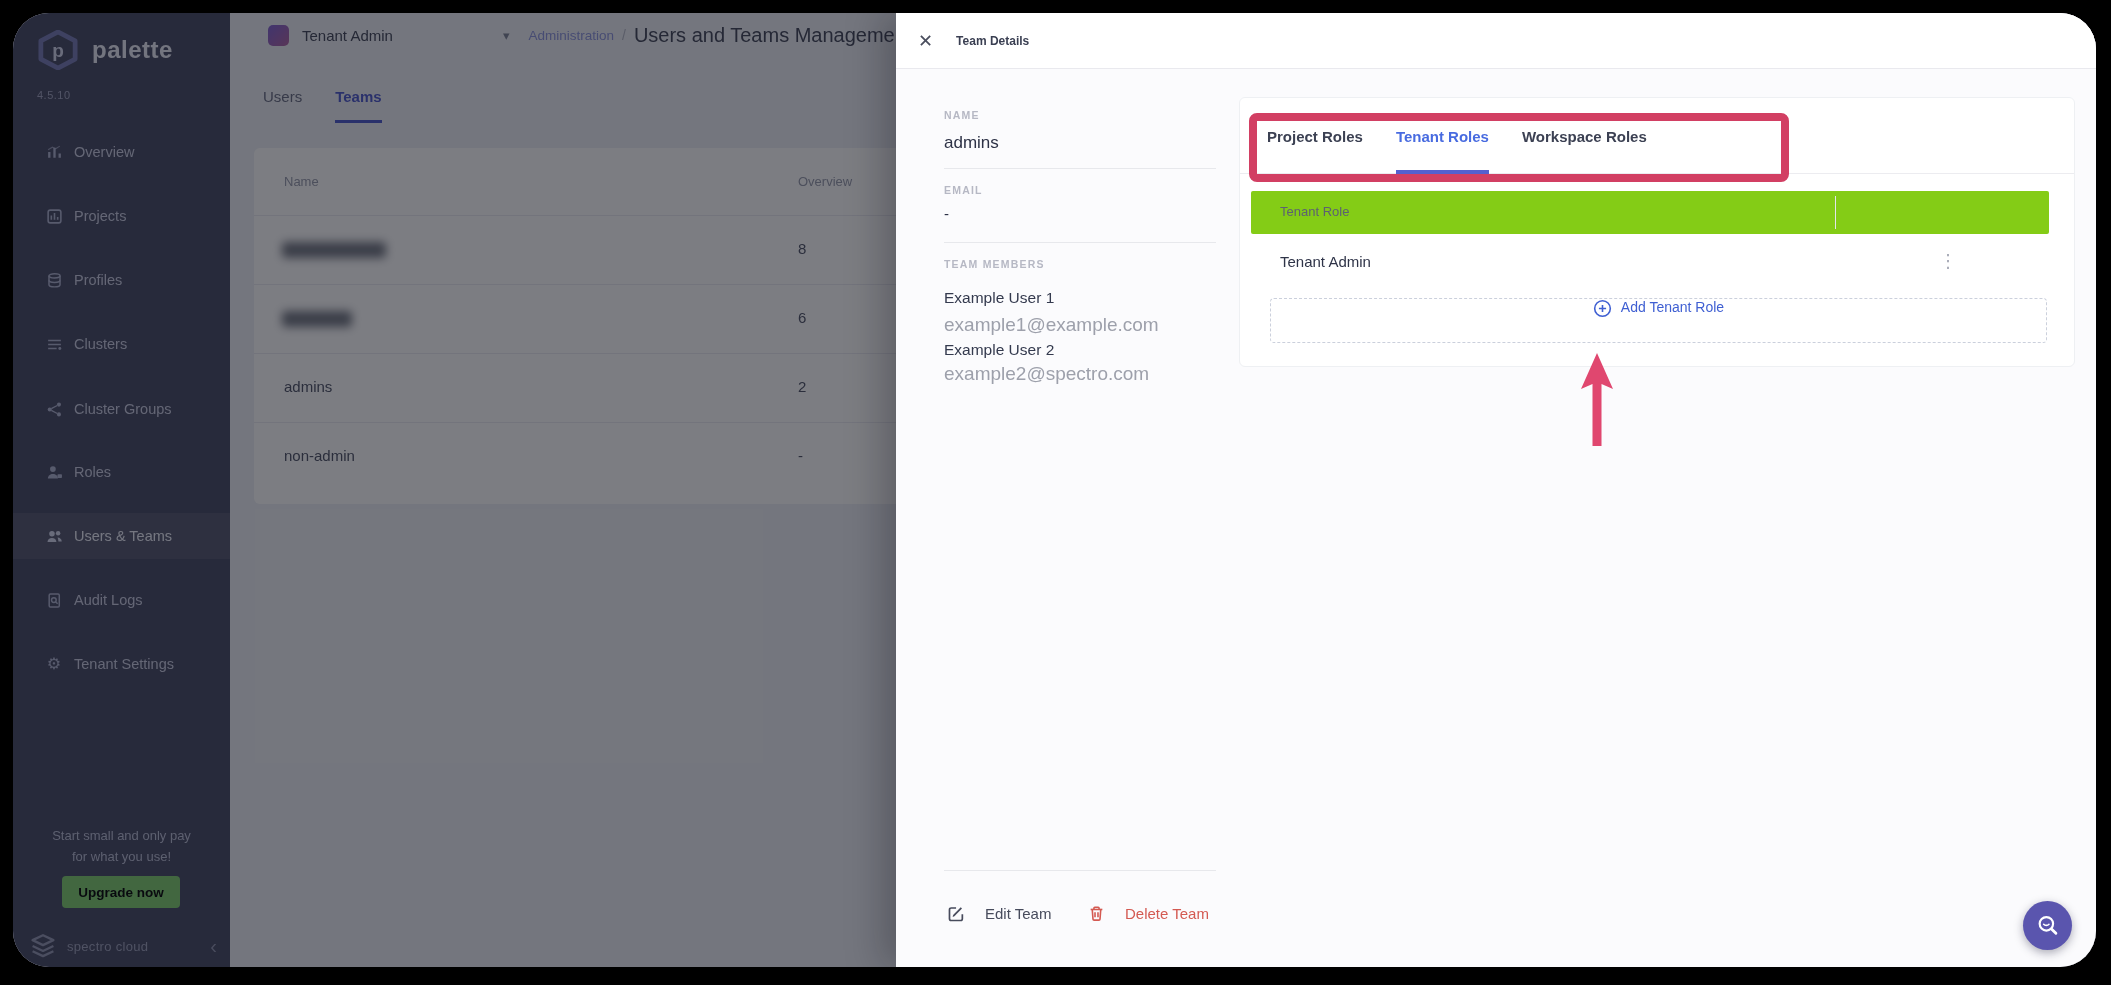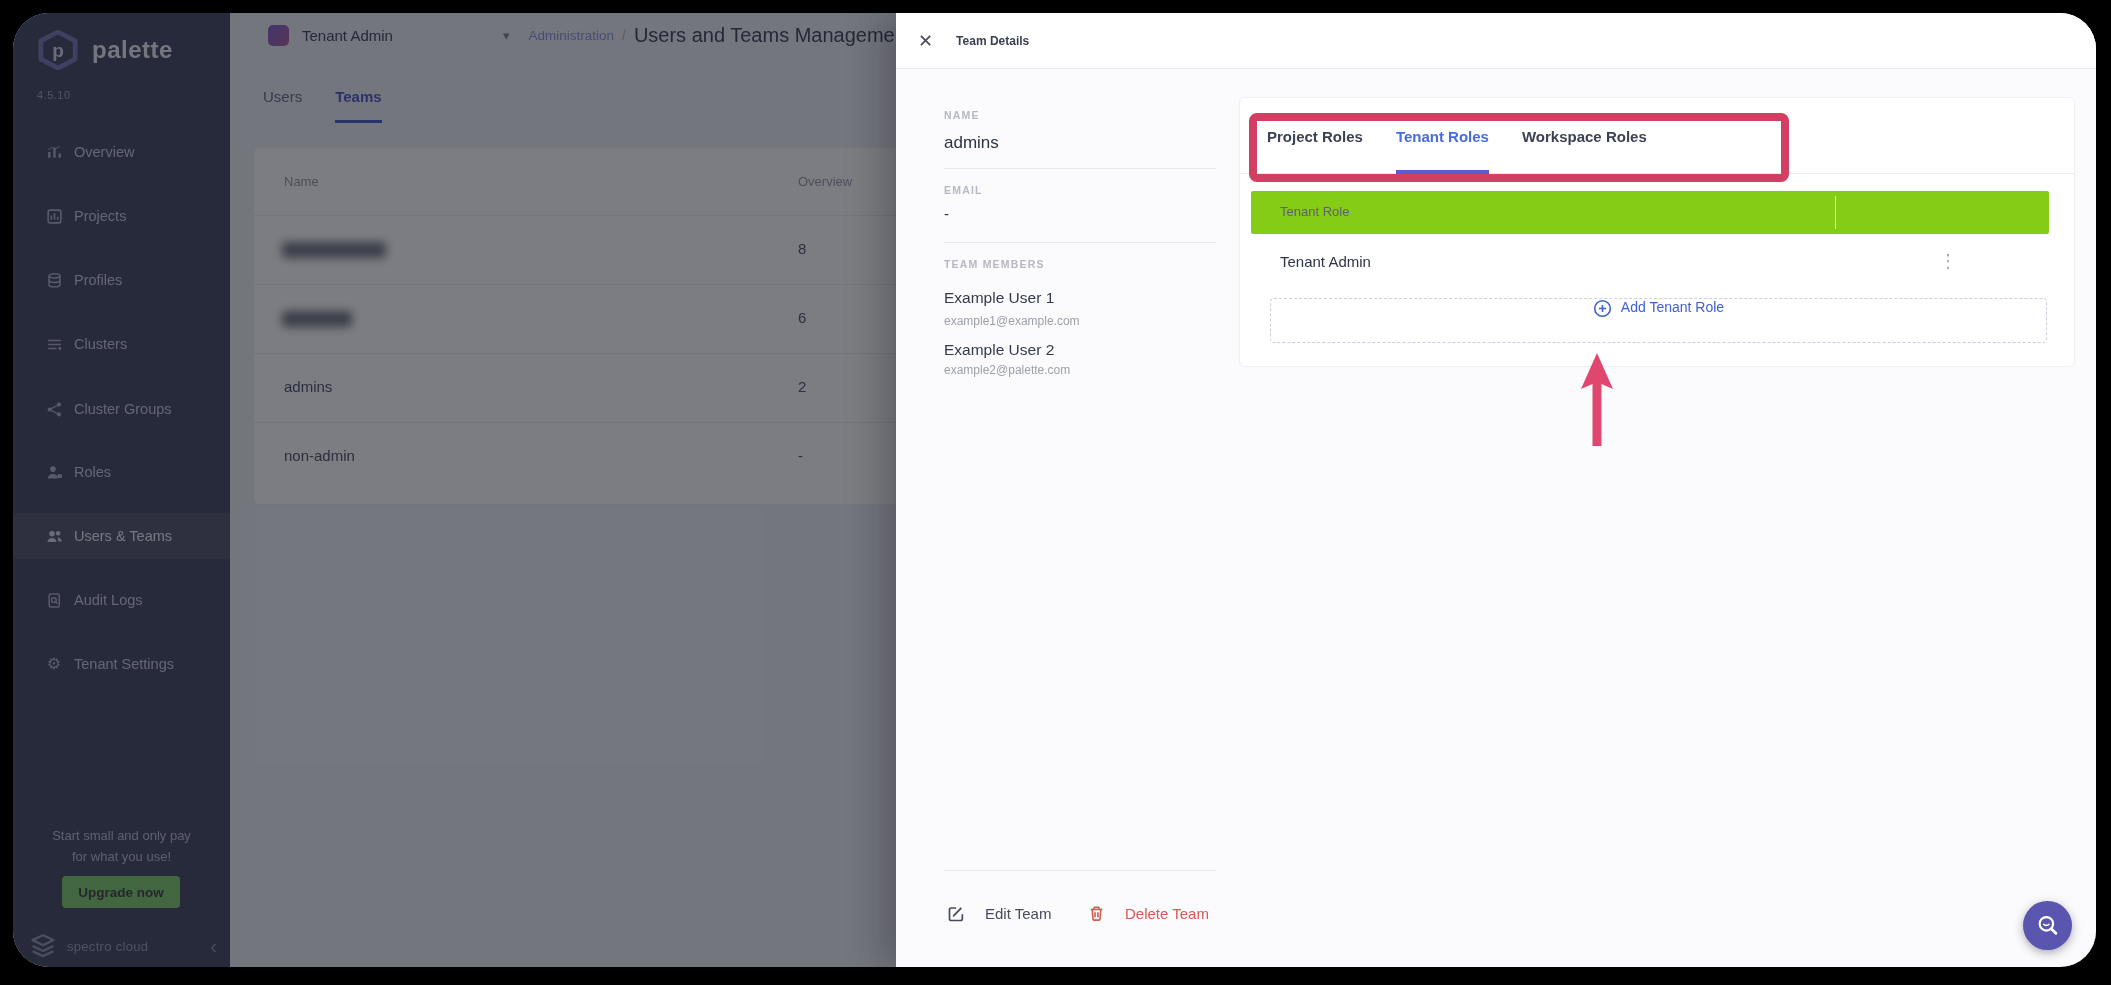--- a/index.html
+++ b/index.html
@@ -29,21 +29,21 @@
   .side-item{position:absolute;left:0;width:217px;height:46px;display:flex;align-items:center;
              gap:11px;padding-left:32px;color:#c9cde2;font-size:14.5px;cursor:pointer;}
   .side-item .icn{width:18px;height:18px;color:#aeb3d0;flex:0 0 auto;display:flex;align-items:center;justify-content:center;}
   .side-item.active{background:rgba(255,255,255,.08);color:#eef0fa;}
   .side-item.active .icn{color:#d6daf0;}
   .si-0{top:116px}.si-1{top:180px}.si-2{top:244px}.si-3{top:308px}.si-4{top:373px}
   .si-5{top:436px}.si-6{top:500px}.si-7{top:564px}.si-8{top:628px}
   .promo{position:absolute;left:0;top:812px;width:217px;text-align:center;
          color:#b9bed6;font-size:13px;line-height:21px;}
   .upgrade-btn{position:absolute;left:49px;top:863px;width:118px;height:32px;border:none;border-radius:4px;
-               background:var(--upgrade-green);color:#404040;font-size:13.5px;font-weight:bold;
+               background:var(--upgrade-green);color:#000000;font-size:13.5px;font-weight:bold;
                font-family:inherit;cursor:pointer;}
   .brand-row{position:absolute;left:14px;top:920px;width:190px;display:flex;align-items:center;gap:8px;}
   .brand-text{font-size:13px;color:#9ba0ba;letter-spacing:.3px;}
   .collapse{margin-left:auto;font-size:20px;color:#8d92ad;line-height:1;cursor:pointer;}
 
   
   .content{position:absolute;left:217px;top:0;right:0;bottom:0;}
   .topbar{position:absolute;left:217px;top:0;height:44px;display:flex;align-items:center;}
   .scope-avatar{width:21px;height:21px;border-radius:5px;margin-left:38px;
                 background:linear-gradient(135deg,#7c5fd3,#b05fa0);}
@@ -77,21 +77,21 @@
           box-shadow:-14px 0 34px rgba(10,12,20,.25);}
   .drawer-header{position:absolute;left:0;top:0;width:100%;height:56px;background:#fff;
                  border-bottom:1px solid #e9e9ee;display:flex;align-items:center;}
   .drawer-close{margin-left:22px;font-size:18px;color:#4a4e5e;cursor:pointer;line-height:1;
                 font-family:"DejaVu Sans",sans-serif;}
   .drawer-title{margin-left:23px;font-size:12px;font-weight:600;color:#3a3f52;}
   .fld-label{position:absolute;left:48px;font-size:10.5px;letter-spacing:1.2px;color:#b6b8c4;font-weight:bold;}
   .fld-value{position:absolute;left:48px;font-size:17px;color:#2d3246;}
   .hline{position:absolute;left:48px;width:272px;height:1px;background:#e7e8ec;}
   .member-name{position:absolute;left:48px;font-size:15.5px;color:#343a4e;font-weight:500;}
-  .member-email{position:absolute;left:48px;font-size:12px;color:#9da0ab;}
+  .member-email{position:absolute;left:48px;font-size:19px;color:#9da0ab;}
   .drawer-footer-line{position:absolute;left:48px;top:857px;width:272px;height:1px;background:#e7e8ec;}
   .foot-btn{position:absolute;top:892px;display:flex;align-items:center;gap:20px;background:none;border:none;
             font-family:inherit;font-size:15px;cursor:pointer;}
   .edit-btn{left:52px;color:#474b5c;}
   .edit-btn .icn{color:#474b5c;}
   .delete-btn{left:192px;color:var(--delete-red);}
   .delete-btn .icn{color:var(--delete-red);}
 
   
   .roles-card{position:absolute;left:343px;top:84px;width:836px;height:270px;background:#fff;
@@ -297,21 +297,21 @@
       <span class="fld-value" style="top:120px">admins</span>
       <div class="hline" style="top:155px"></div>
       <span class="fld-label" style="top:171px">EMAIL</span>
       <span class="fld-value" style="top:192px;font-size:15px">-</span>
       <div class="hline" style="top:229px"></div>
       <span class="fld-label" style="top:245px">TEAM MEMBERS</span>
 
       <span class="member-name" style="top:276px">Example User 1</span>
       <span class="member-email" style="top:301px">example1@example.com</span>
       <span class="member-name" style="top:328px">Example User 2</span>
-      <span class="member-email" style="top:350px">example2@palette.com</span>
+      <span class="member-email" style="top:350px">example2@spectro.com</span>
 
       <div class="roles-card">
         <div class="role-tabs">
           <div class="role-tab">Project Roles</div>
           <div class="role-tab active">Tenant Roles</div>
           <div class="role-tab">Workspace Roles</div>
         </div>
         <div class="roles-thead">
           <span class="th">Tenant Role</span>
           <span class="roles-col-divider"></span>

